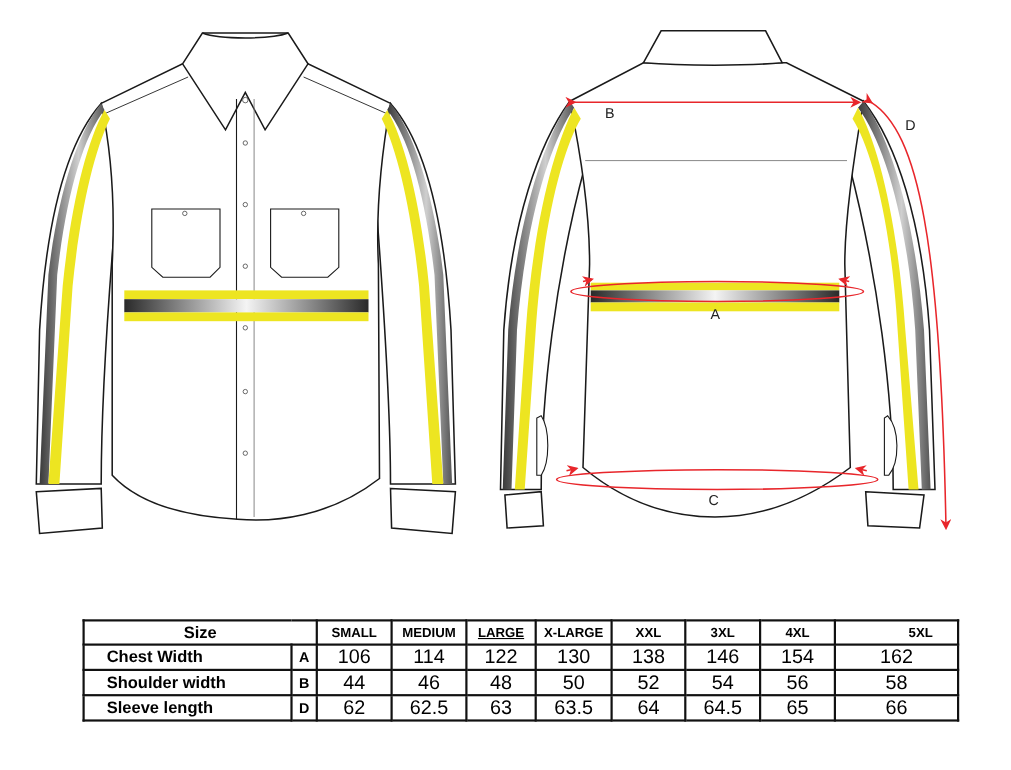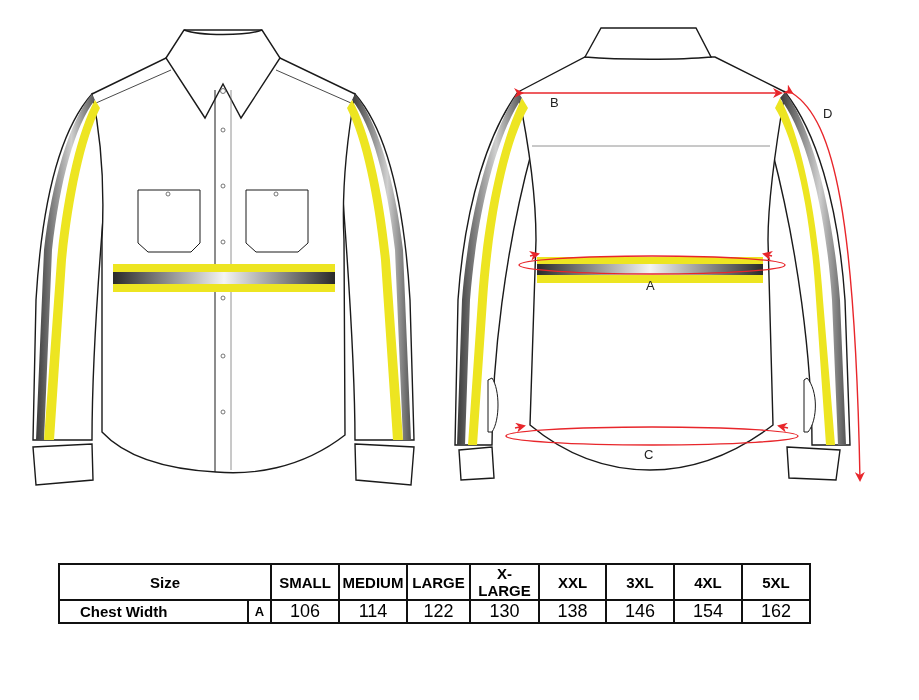--- a/index.html
+++ b/index.html
@@ -1,21 +1,21 @@
 <!DOCTYPE html>
 <html><head>
 <meta charset="utf-8">
 <style>
   html, body { margin: 0; padding: 0; background: #ffffff; }
   body { width: 919px; height: 700px; position: relative; overflow: hidden; font-family: "Liberation Sans", sans-serif; }
   .illustration { position: absolute; left: 0; top: 0; width: 919px; height: 540px; }
   .label { position: absolute; font-family: "Liberation Sans", sans-serif; font-size: 13px; color: #222; }
-  table.size-chart { position: absolute; left: 58px; top: 563px; border-collapse: collapse; border: 2px solid #84cc16; }
+  table.size-chart { position: absolute; left: 75px; top: 563px; border-collapse: collapse; border: 2px solid #84cc16; }
   table.size-chart td, table.size-chart th { border: 2px solid #111; padding: 0; height: 20px; text-align: center; color: #000; font-family: "Liberation Sans", sans-serif; }
-  table.size-chart th { font-weight: bold; font-size: 15px; }
+  table.size-chart th { font-weight: bold; font-size: 12px; }
   table.size-chart th.size-head { font-size: 15px; }
   table.size-chart td.name { text-align: left; font-weight: bold; font-size: 15px; padding-left: 20px; width: 167px; }
   table.size-chart td.letter { font-weight: bold; font-size: 13px; width: 21px; }
   table.size-chart td.val { font-size: 18px; }
 </style>
 </head>
 <body>
 
 <svg class="illustration" viewBox="0 0 919 540" xmlns="http://www.w3.org/2000/svg">
   <defs>
@@ -129,33 +129,57 @@
 <span class="label" style="left:646px; top:278px;">A</span>
 <span class="label" style="left:644px; top:447px;">C</span>
 <span class="label" style="left:823px; top:106px;">D</span>
 
 <table class="size-chart">
   <tbody>
       <tr>
     <th class="size-head" colspan="2" style="width:195px;">Size</th>
     <th style="width:66px;">SMALL</th>
     <th style="width:66px;text-align:center;">MEDIUM</th>
-    <th style="width:61px;">LARGE</th>
+    <th style="width:61px;text-decoration:underline;">LARGE</th>
     <th style="width:67px;">X-LARGE</th>
     <th style="width:65px;margin-left:16px;">XXL</th>
     <th style="width:66px;margin-top:12px;">3XL</th>
     <th style="width:66px;">4XL</th>
-    <th style="width:66px;">5XL</th>
+    <th style="width:66px;padding-left:44px;">5XL</th>
   </tr>
   <tr>
     <td class="name">Chest Width</td>
     <td class="letter">A</td>
     <td class="val">106</td>
     <td class="val">114</td>
     <td class="val">122</td>
     <td class="val">130</td>
     <td class="val">138</td>
     <td class="val">146</td>
     <td class="val">154</td>
     <td class="val">162</td>
   </tr>
+  <tr>
+    <td class="name">Shoulder width</td>
+    <td class="letter">B</td>
+    <td class="val">44</td>
+    <td class="val">46</td>
+    <td class="val">48</td>
+    <td class="val">50</td>
+    <td class="val">52</td>
+    <td class="val">54</td>
+    <td class="val">56</td>
+    <td class="val">58</td>
+  </tr>
+  <tr>
+    <td class="name">Sleeve length</td>
+    <td class="letter">D</td>
+    <td class="val">62</td>
+    <td class="val">62.5</td>
+    <td class="val">63</td>
+    <td class="val">63.5</td>
+    <td class="val">64</td>
+    <td class="val">64.5</td>
+    <td class="val">65</td>
+    <td class="val">66</td>
+  </tr>
 </tbody>
   </table>
 
 </body></html>

